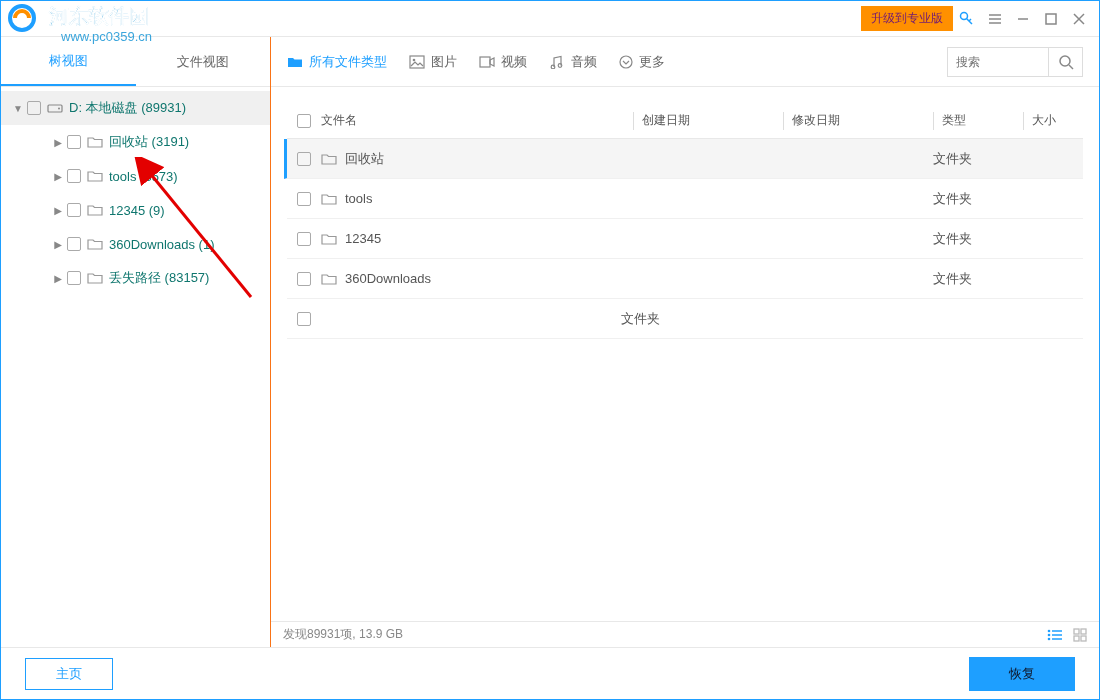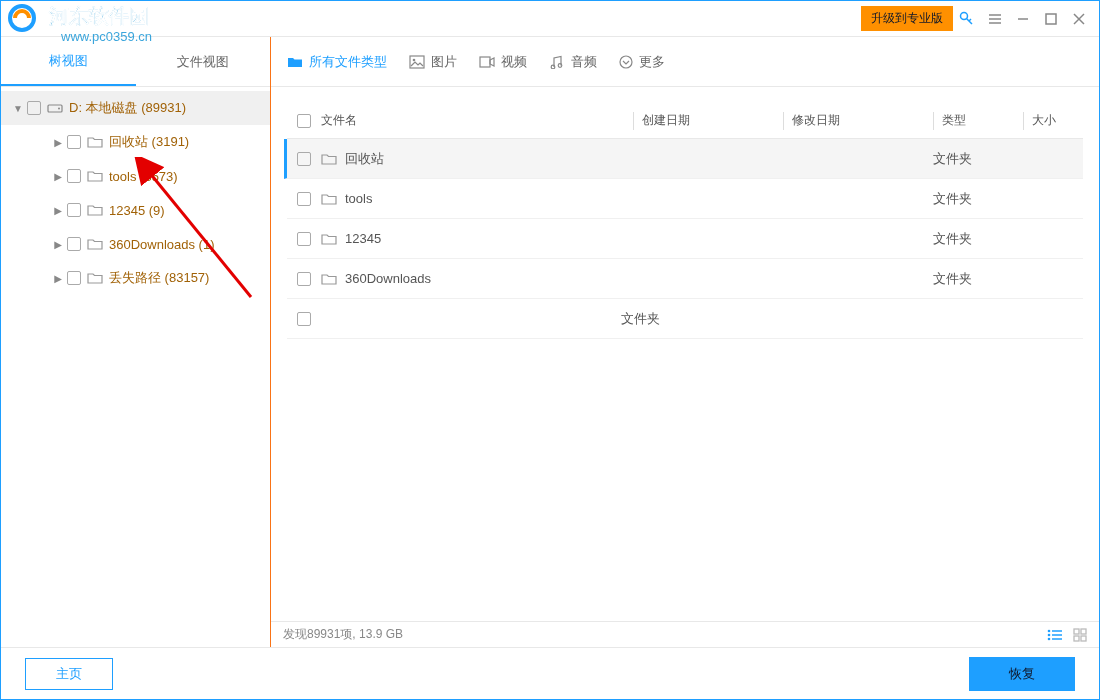--- a/index.html
+++ b/index.html
@@ -1,34 +1,34 @@
 <!DOCTYPE html>
 <html><head>
 <meta charset="utf-8">
 <style>
 * { margin: 0; padding: 0; box-sizing: border-box; font-family: "Microsoft YaHei", "Segoe UI", sans-serif; }
 body { width: 1100px; height: 700px; background: #fff; border: 1px solid #1e9fff; display: flex; flex-direction: column; overflow: hidden; color: #333; }
 .titlebar { height: 36px; display: flex; align-items: center; justify-content: flex-end; padding: 0 6px; border-bottom: 1px solid #e8e8e8; position: relative; }
 .titlebar .logo { position: absolute; left: 6px; top: 2px; display: flex; align-items: center; }
-.upgrade-btn { background: #ff9000; color: #0f172a; font-size: 12px; padding: 4px 10px; cursor: pointer; border: none; }
+.upgrade-btn { background: #ff9000; color: #701a75; font-size: 12px; padding: 4px 10px; cursor: pointer; border: none; }
 .titlebar .tb-icon { width: 28px; height: 28px; display: flex; align-items: center; justify-content: center; color: #888; cursor: pointer; font-size: 14px; }
 .titlebar .tb-icon.key { color: #1e9fff; }
 .main { flex: 1; display: flex; min-height: 0; }
 .sidebar { width: 270px; border-right: 1px solid #f97316; display: flex; flex-direction: column; position: relative; }
 .sidebar-tabs { display: flex; border-bottom: 1px solid #e8e8e8; height: 50px; }
 .sidebar-tabs .tab { flex: 1; display: flex; align-items: center; justify-content: center; font-size: 13px; color: #666; cursor: pointer; }
 .sidebar-tabs .tab.active { color: #1e9fff; border-bottom: 2px solid #1e9fff; }
 .tree { flex: 1; overflow: auto; font-size: 13px; padding-top: 4px; }
 .tree-row { display: flex; align-items: center; height: 34px; cursor: pointer; }
 .tree-row.sel { background: #f0f0f0; }
 .tree-row .caret { width: 14px; text-align: center; color: #888; font-size: 10px; }
 .tree-row .cb { width: 14px; height: 14px; border: 1px solid #aaa; border-radius: 2px; margin: 0 6px 0 2px; }
 .tree-row .disk { color: #888; margin-right: 6px; display: flex; }
 .tree-row .fld { color: #888; margin-right: 6px; display: flex; }
-.tree-row .label { color: #a16207; }
+.tree-row .label { color: #0f766e; }
 .content { flex: 1; display: flex; flex-direction: column; min-width: 0; }
 .filterbar { height: 50px; display: flex; align-items: center; padding: 0 16px; border-bottom: 1px solid #e8e8e8; gap: 22px; }
 .filterbar .filt { display: flex; align-items: center; gap: 6px; font-size: 13px; color: #666; cursor: pointer; justify-content: center; }
 .filterbar .filt.active { color: #1e9fff; }
 .filterbar .spacer { flex: 1; }
 .searchbox { display: flex; align-items: center; border: 1px solid #ddd; height: 30px; }
 .searchbox input { border: none; outline: none; padding: 0 8px; width: 100px; font-size: 12px; color: #666; }
 .searchbox .sbtn { width: 34px; height: 28px; display: flex; align-items: center; justify-content: center; color: #888; cursor: pointer; border-left: 1px solid #ddd; }
 .table-wrap { flex: 1; padding: 16px 16px 0 16px; display: flex; flex-direction: column; min-height: 0; }
 .table-head { display: flex; align-items: center; height: 36px; border-bottom: 1px solid #e8e8e8; font-size: 12px; color: #555; }
@@ -215,20 +215,29 @@
         <span>音频</span>
       </div>
       <div class="filt">
         <svg width="14" height="14" viewBox="0 0 14 14">
             <circle cx="7" cy="7" r="6" fill="none" stroke="#888" stroke-width="1.2"></circle>
             <path d="M4 6l3 3 3-3" fill="none" stroke="#888" stroke-width="1.2"></path>
           </svg>
         <span>更多</span>
       </div>
       <div class="spacer"></div>
+      <div class="searchbox">
+        <input placeholder="搜索" style="">
+        <div class="sbtn">
+          <svg width="16" height="16" viewBox="0 0 16 16">
+              <circle cx="7" cy="7" r="5" fill="none" stroke="#888" stroke-width="1.5"></circle>
+              <line x1="11" y1="11" x2="15" y2="15" stroke="#888" stroke-width="1.5"></line>
+            </svg>
+        </div>
+      </div>
     </div>
 
     <div class="table-wrap">
       <div class="table-head">
         <div class="col-cb">
             <span class="cb"></span>
           </div>
         <div class="col-name">文件名</div>
         <div class="col-cre th-sep">创建日期</div>
         <div class="col-mod th-sep">修改日期</div>

